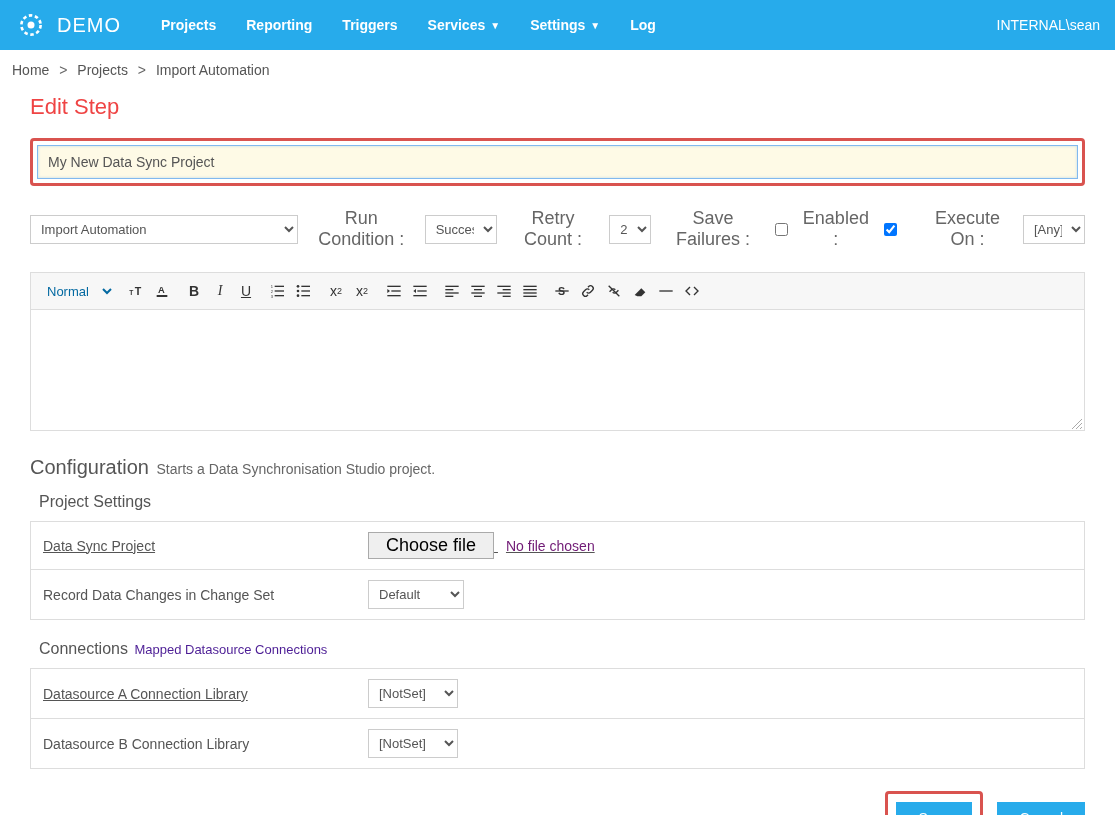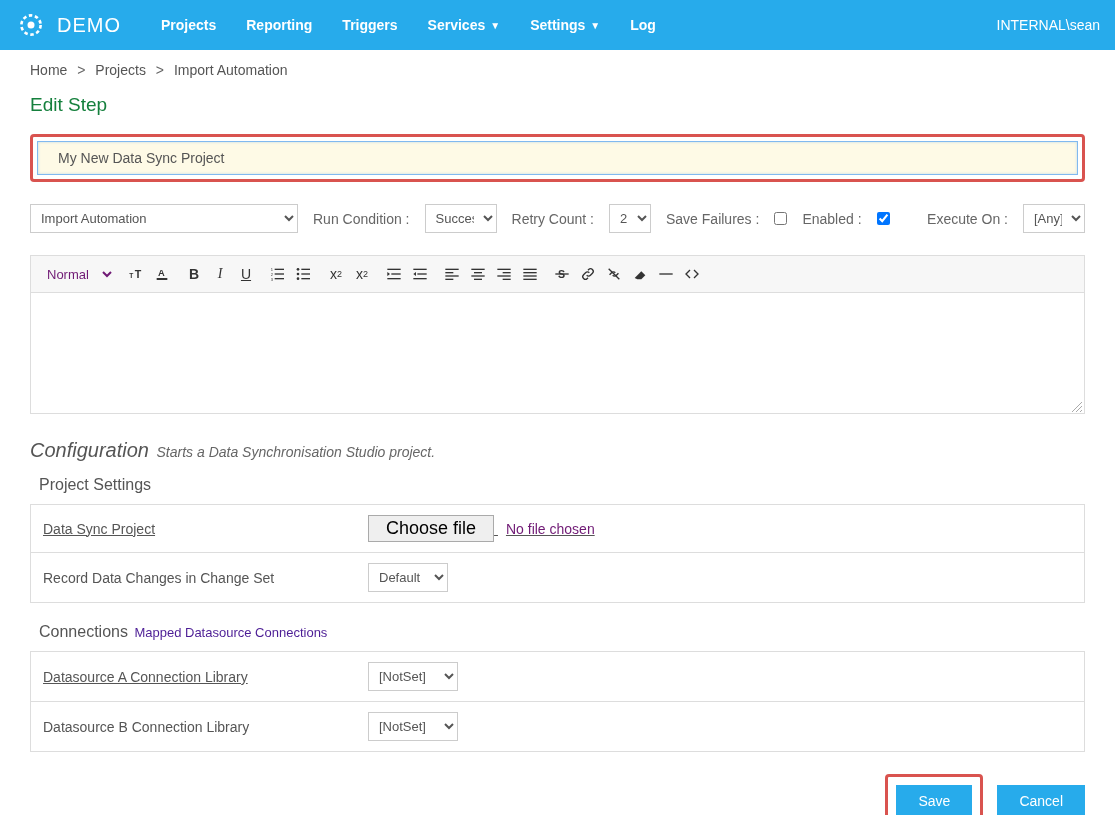--- a/index.html
+++ b/index.html
@@ -8,56 +8,56 @@
 
 .navbar { background: #27abeb; height: 50px; display: flex; align-items: center; padding: 0 15px; color: #fff; }
 .navbar-logo { width: 32px; height: 32px; display: flex; align-items: center; justify-content: center; }
 .navbar-brand { font-size: 20px; font-weight: 500; margin-left: 10px; margin-right: 25px; letter-spacing: 1px; }
 .navbar-nav { display: flex; gap: 0; list-style: none; flex: 1; }
 .navbar-nav li { padding: 0 15px; cursor: pointer; font-size: 14px; font-weight: 600; display: flex; align-items: center; height: 50px; }
 .navbar-nav li .caret { margin-left: 5px; font-size: 10px; }
 .navbar-user { font-size: 14px; }
 
 
-.breadcrumb { padding: 12px 30px 8px; font-size: 14px; color: #555; }
+.breadcrumb { padding: 12px 12px 8px; font-size: 14px; color: #555; }
 .breadcrumb a { color: #555; text-decoration: none; }
 .breadcrumb .sep { margin: 0 6px; color: #666; }
 
 
 .main { padding: 0 30px 30px; }
-h1.page-title { font-size: 19px; font-weight: normal; color: #15803d; margin: 8px 0 18px; }
+h1.page-title { font-size: 22px; font-weight: normal; color: #ef4444; margin: 8px 0 18px; }
 
 
 .highlight-red { border: 3px solid #d9534f; border-radius: 4px; }
 
 
 .step-name-wrap { padding: 4px; margin-bottom: 22px; }
-.step-name-input { width: 100%; height: 34px; padding: 6px 20px; border: 1px solid #81b9ef; background: #fefae6; font-size: 14px; color: #555; outline: none; box-shadow: inset 0 0 3px rgba(102,175,233,0.4); }
+.step-name-input { width: 100%; height: 34px; padding: 6px 10px; border: 1px solid #81b9ef; background: #fefae6; font-size: 14px; color: #555; outline: none; box-shadow: inset 0 0 3px rgba(102,175,233,0.4); }
 
 
 .options-row { display: flex; align-items: center; gap: 15px; margin-bottom: 22px; }
 .options-row .select-step { flex: 0 0 268px; }
-.options-row label { color: #666; font-size: 14px; }
+.options-row label { color: #666; font-size: 18px; text-align: center; }
 .options-row .spacer { flex: 1; }
 select { height: 29px; padding: 3px 6px; border: 1px solid #ccc; background: #fff; font-size: 13px; color: #555; }
 select.wide { width: 100%; }
 input[type=checkbox] { vertical-align: middle; }
 
 
 .rte-wrap { border: 1px solid #ddd; margin-bottom: 25px; }
 .rte-toolbar { background: #f7f7f7; border-bottom: 1px solid #ddd; padding: 5px 8px; display: flex; align-items: center; gap: 10px; flex-wrap: wrap; }
 .rte-toolbar .btn { width: 22px; height: 24px; display: flex; align-items: center; justify-content: center; cursor: pointer; color: #333; font-size: 14px; }
 .rte-toolbar .btn svg { width: 16px; height: 16px; fill: #333; }
-.rte-toolbar select.rte-sel { height: 26px; border: none; background: transparent; font-size: 13px; color: #701a75; padding: 0 4px; }
+.rte-toolbar select.rte-sel { height: 26px; border: none; background: transparent; font-size: 13px; color: #0369a1; padding: 0 4px; }
 .rte-toolbar .group { display: flex; gap: 4px; align-items: center; }
 .rte-body { min-height: 120px; padding: 10px; position: relative; }
 .rte-resize { position: absolute; right: 2px; bottom: 2px; width: 12px; height: 12px; cursor: nwse-resize; }
 
 
-.section-heading { font-size: 20px; color: #555; margin: 4px 0 14px; font-weight: normal; font-style: italic; }
+.section-heading { font-size: 20px; color: #555; margin: 4px 0 14px; font-weight: normal; }
 .section-heading .sub { font-size: 14px; color: #666; margin-left: 2px; }
 .subsection-heading { font-size: 16px; color: #555; margin: 14px 9px 10px; font-weight: normal; }
 .subsection-heading .sub { font-size: 13px; color: #4c1d95; margin-left: 2px; }
 
 
 .settings-table { width: 100%; border: 1px solid #ddd; border-collapse: separate; border-spacing: 0; margin-bottom: 20px; }
 .settings-table tr td { padding: 10px 12px; border-top: 1px solid #ddd; color: #555; font-size: 14px; vertical-align: middle; }
 .settings-table tr:first-child td { border-top: none; text-decoration: underline; }
 .settings-table td.label-cell { width: 325px; }
 .choose-file-btn { background: #efefef; border: 1px solid #aaa; padding: 2px 17px; font-size: 18px; cursor: pointer; }
@@ -313,21 +313,21 @@
         <tr>
       <td class="label-cell">Data Sync Project</td>
       <td>
         <button class="choose-file-btn">Choose file</button>
         <span class="file-status">No file chosen</span>
       </td>
     </tr>
     <tr>
       <td class="label-cell">Record Data Changes in Change Set</td>
       <td>
-        <select style="width:80px;">
+        <select style="width:96px;">
           <option>Default</option>
         </select>
       </td>
     </tr>
   </tbody>
     </table>
 
   <div class="subsection-heading">
     <span>Connections</span>
     <span class="sub">Mapped Datasource Connections</span>

